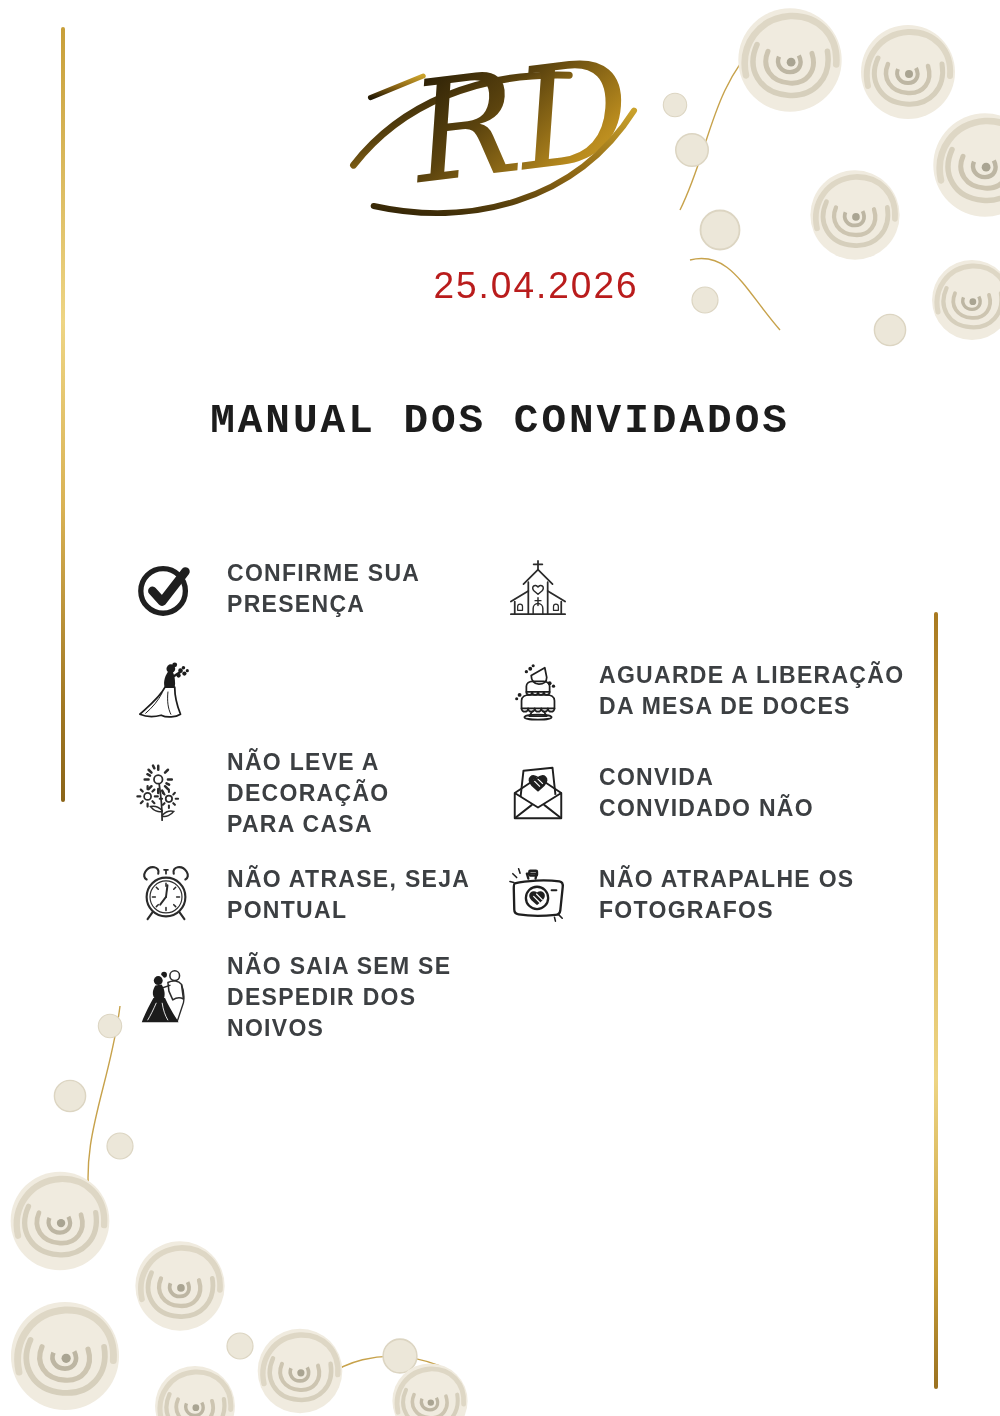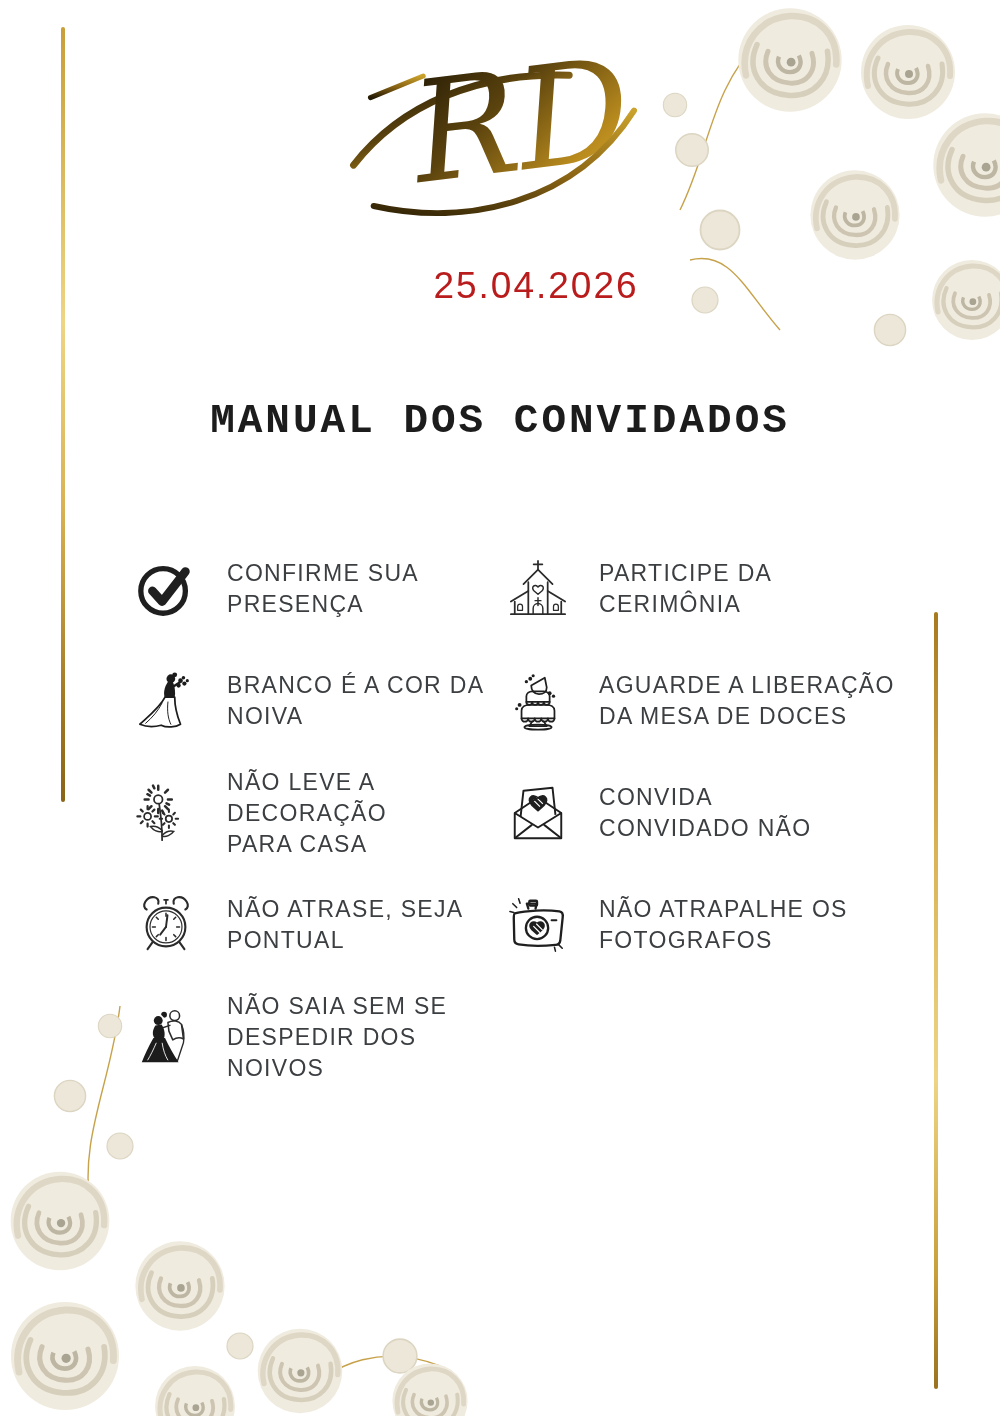--- a/index.html
+++ b/index.html
@@ -22,21 +22,21 @@
     font-size:37px;letter-spacing:2px;color:#b91c1c;font-weight:400;padding-left:36px;
   }
   
   .title{
     position:absolute;left:0;top:398px;width:100%;text-align:center;
     font-size:41px;font-weight:700;letter-spacing:3px;color:#1c1c1c;font-family:Liberation Mono, monospace;
   }
   
   .items{
     position:absolute;left:133px;top:545px;width:806px;
-    display:grid;grid-template-columns:372px 434px;grid-auto-rows:88px;row-gap:24px;
+    display:grid;grid-template-columns:372px 434px;grid-auto-rows:88px;row-gap:14px;font-weight:bold;
   }
   .item{display:flex;align-items:center;}
   .item .icon{flex:0 0 66px;height:66px;margin-right:28px;display:flex;align-items:center;justify-content:center;}
   .item .icon svg{width:62px;height:62px;}
   .item .txt{
     font-size:23px;line-height:31px;letter-spacing:1.3px;color:#3c3f42;
     text-transform:uppercase;
   }
   
   .floral{position:absolute;pointer-events:none;}
@@ -144,48 +144,40 @@
           <path d="M22 25 V58 M42 25 V58"></path>
           <path d="M32 30 c-3 -4 -8 0 -4 4 l4 3.4 4 -3.4 c4 -4 -1 -8 -4 -4 Z" stroke-width="1.5"></path>
           <path d="M32 41 v8 M29 44 h6" stroke-width="1.5"></path>
           <path d="M22 34 L4 45 M42 34 L60 45"></path>
           <path d="M8 45 V58 M56 45 V58"></path>
           <path d="M4 58 H60"></path>
           <path d="M27 58 v-6 a5 5 0 0 1 10 0 v6" stroke-width="1.5"></path>
           <path d="M11 50 a2.5 2.5 0 0 1 5 0 v4 h-5 Z M48 50 a2.5 2.5 0 0 1 5 0 v4 h-5 Z" stroke-width="1.3"></path>
         </svg>
       </span>
-      <div class="txt">
-        <div>PARTICIPE DA</div>
-          <div>CERIMÔNIA</div>
-      </div>
     </div>
 
     <div class="item">
       <span class="icon">
         <svg viewBox="0 0 64 64">
           <circle cx="37" cy="9" r="4.5" fill="#1c1c1c"></circle>
           <circle cx="41" cy="5" r="2.5" fill="#1c1c1c"></circle>
           <path d="M34 12 C30 18 29 24 31 30 L41 29 C42 22 41 16 39 12 Z" fill="#1c1c1c"></path>
           <path d="M38 18 L46 13" stroke="#1c1c1c" stroke-width="2.5" stroke-linecap="round"></path>
           <g fill="#1c1c1c">
             <circle cx="47" cy="11" r="2.4"></circle>
               <circle cx="51" cy="14" r="2.2"></circle>
               <circle cx="45" cy="16" r="2.2"></circle>
             <circle cx="50" cy="8" r="1.8"></circle>
               <circle cx="54" cy="11" r="1.6"></circle>
           </g>
           <path d="M31 28 C26 38 16 46 5 56 C12 59 20 59 27 57 C33 60 42 59 47 56 C43 46 41 36 41 28 Z" fill="#ffffff" stroke="#1c1c1c" stroke-width="1.8" stroke-linejoin="round"></path>
           <path d="M28 34 C24 42 18 49 11 55 M34 33 C33 42 34 50 37 56" fill="none" stroke="#1c1c1c" stroke-width="1" stroke-linecap="round"></path>
         </svg>
       </span>
-      <div class="txt">
-        <div>BRANCO É A COR DA</div>
-          <div>NOIVA</div>
-      </div>
     </div>
 
 
     <div class="item">
       <span class="icon">
         <svg viewBox="0 0 64 64" fill="none" stroke="#1f1f1f" stroke-width="1.8" stroke-linecap="round" stroke-linejoin="round">
           <path d="M25 16 L39 8 L41 18 C41 22 38 25 33 25 C28 25 25 21 25 16 Z"></path>
           <path d="M20 27 c0 -3 3 -5 6 -5 h12 c3 0 6 2 6 5 v6 h-24 Z"></path>
           <path d="M20 33 a3 3 0 0 0 6 0 a3 3 0 0 0 6 0 a3 3 0 0 0 6 0 a3 3 0 0 0 6 0"></path>
           <path d="M15 42 c0 -4 4 -6 8 -6 h18 c4 0 8 2 8 6 v8 h-34 Z"></path>

